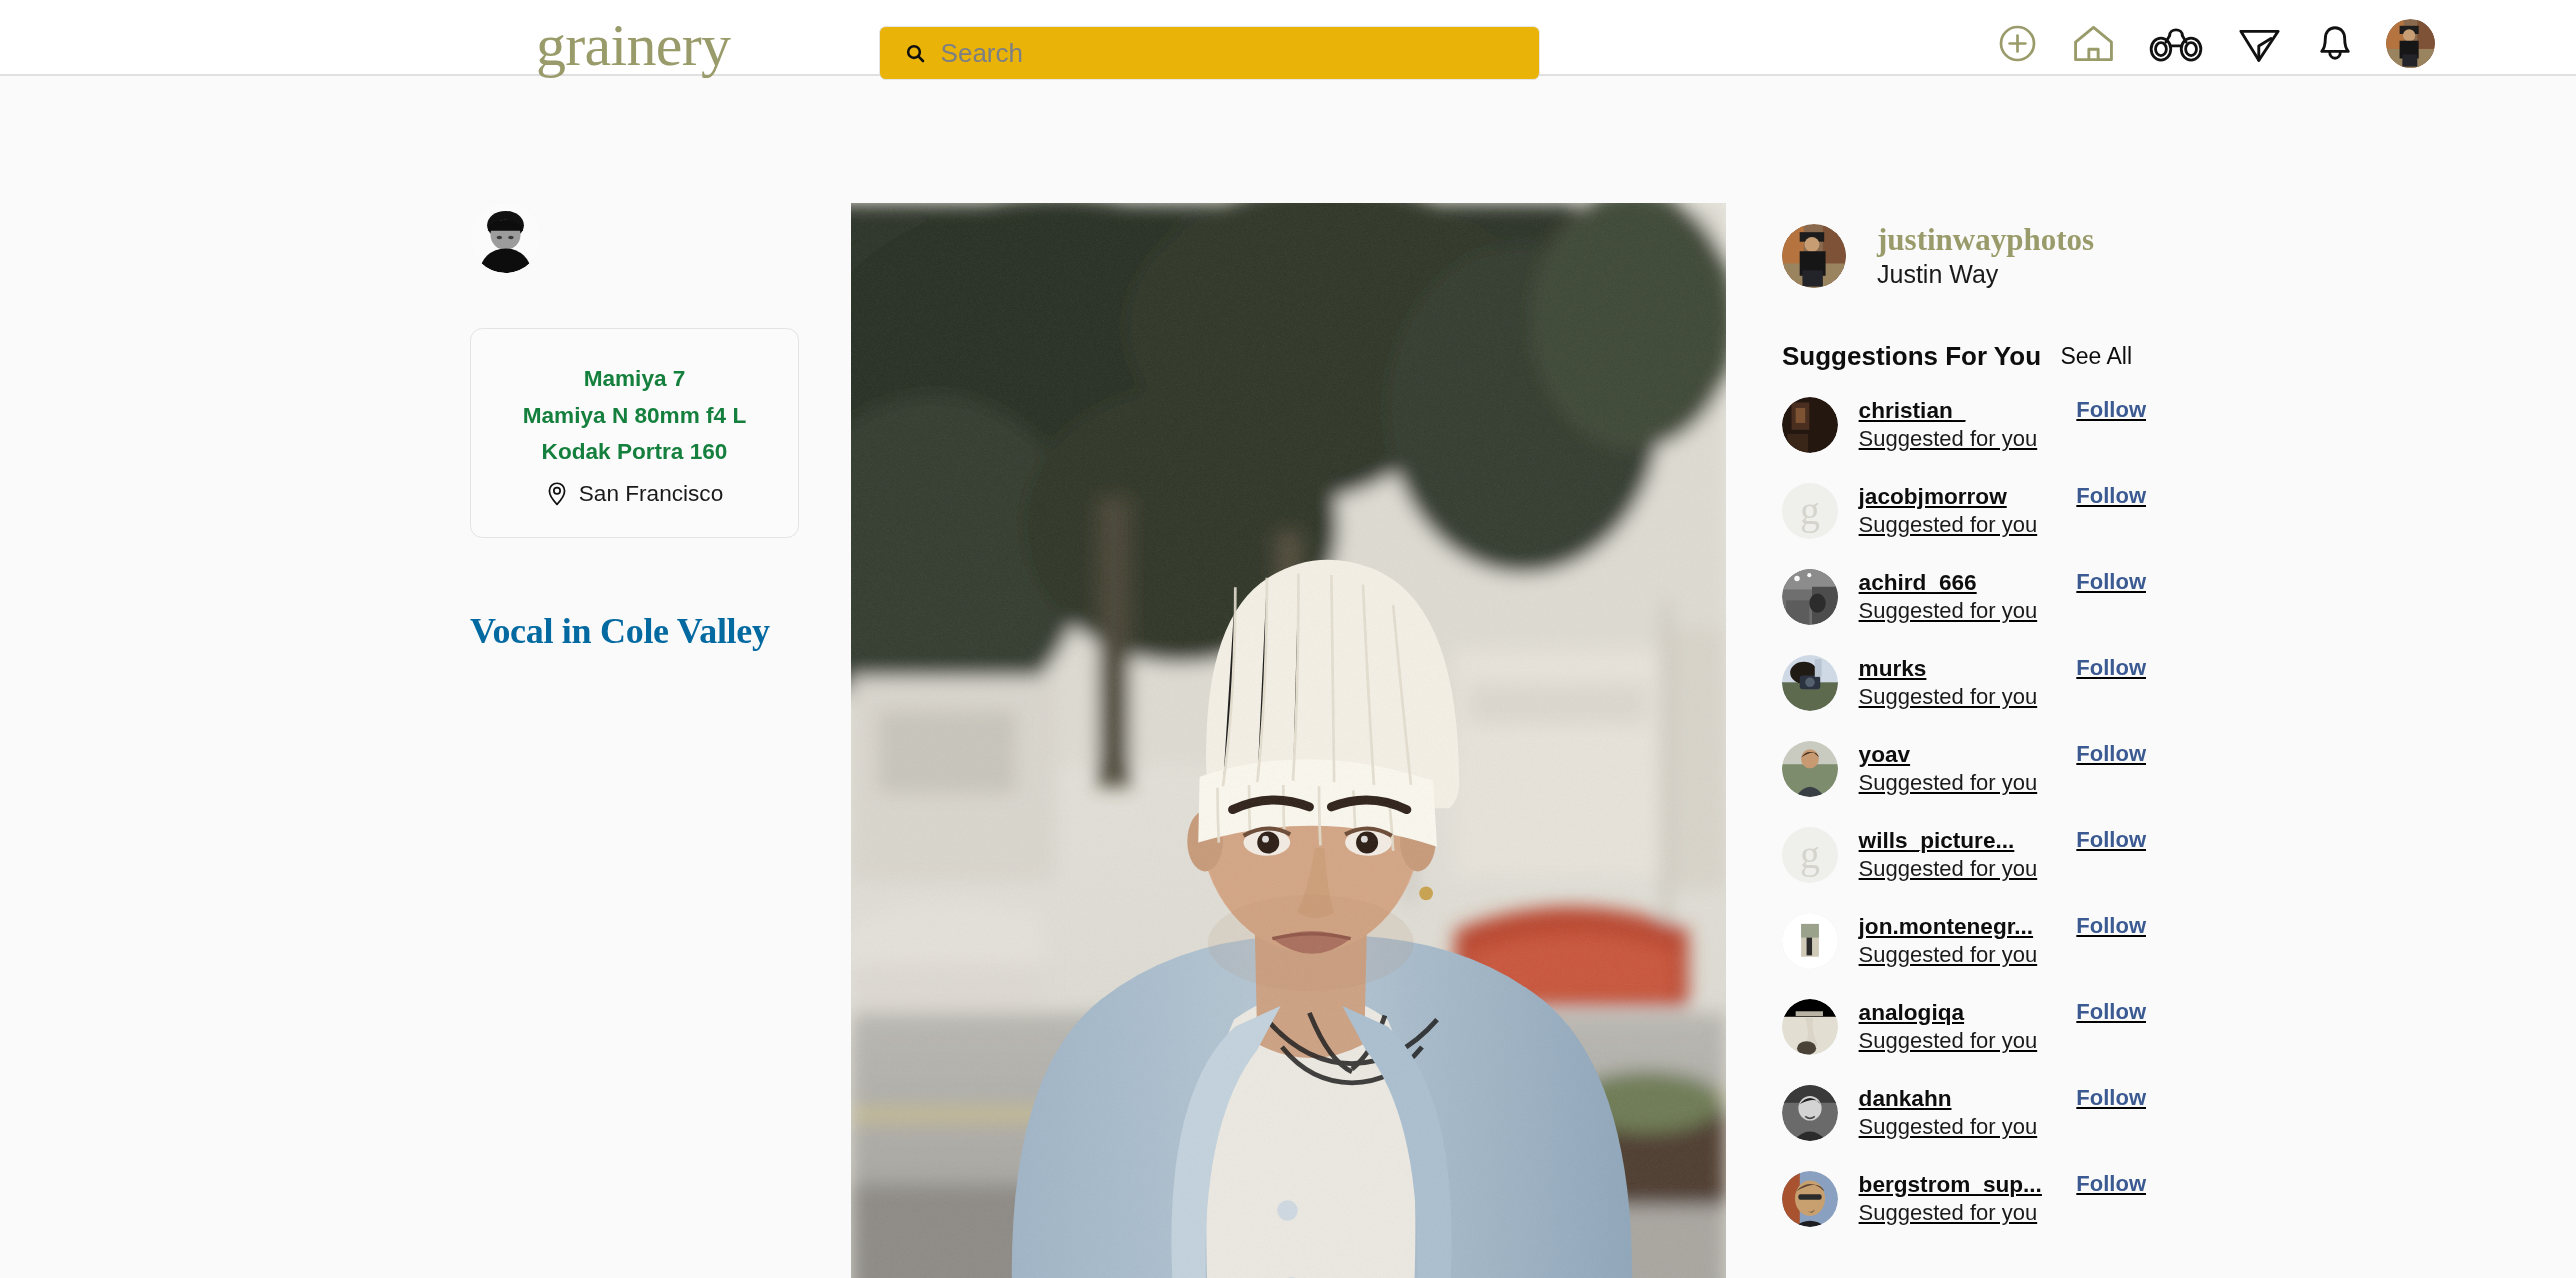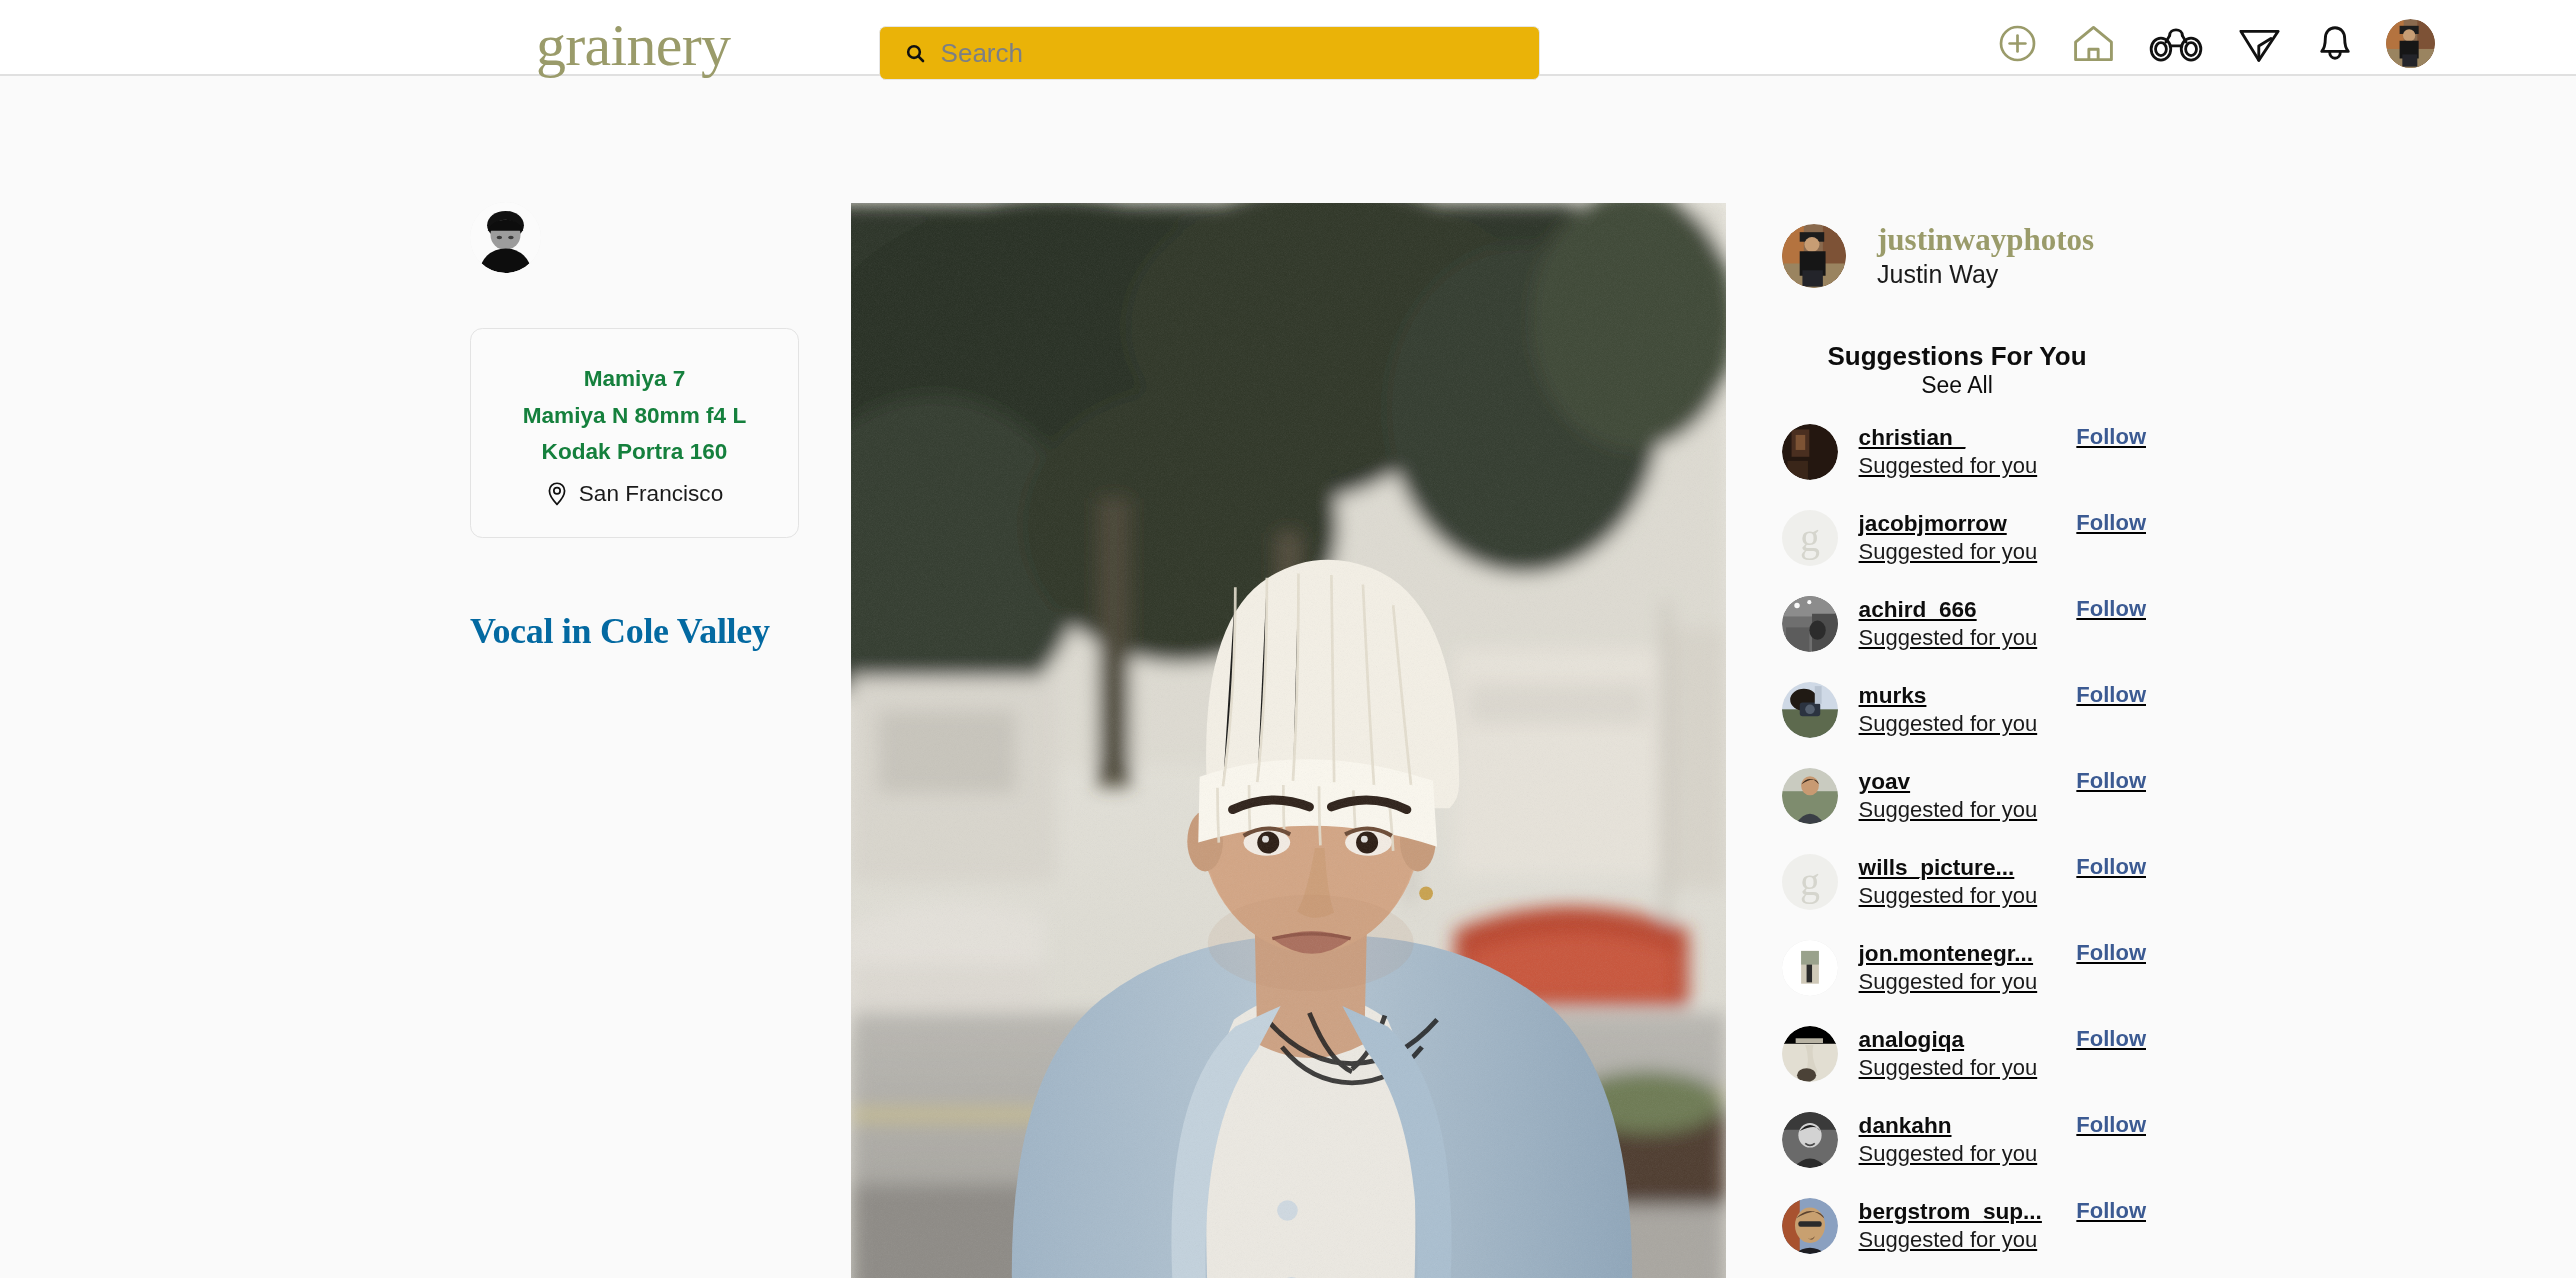--- a/index.html
+++ b/index.html
@@ -159,21 +159,20 @@
     line-height: 1.1;
   }
   .suggest-head-full { font-size: 25px; color: #1a1a1a; font-weight: 300; margin-top: 2.7px; }
 
   .suggest-title-row {
     display: flex;
     align-items: center;
     justify-content: space-between;
     margin-top: 52px;
     width: 350px;
-    flex-direction: column;
   }
   .suggest-title { font-size: 26px; font-weight: bold; color: #0d0d0d; }
   .see-all { font-size: 23px; color: #0d0d0d; font-weight: 400; text-decoration: none; }
 
   .suggest-list { margin-top: 25px; }
   .suggest-item {
     display: flex;
     align-items: flex-start;
     height: 86px;
     width: 364px;

